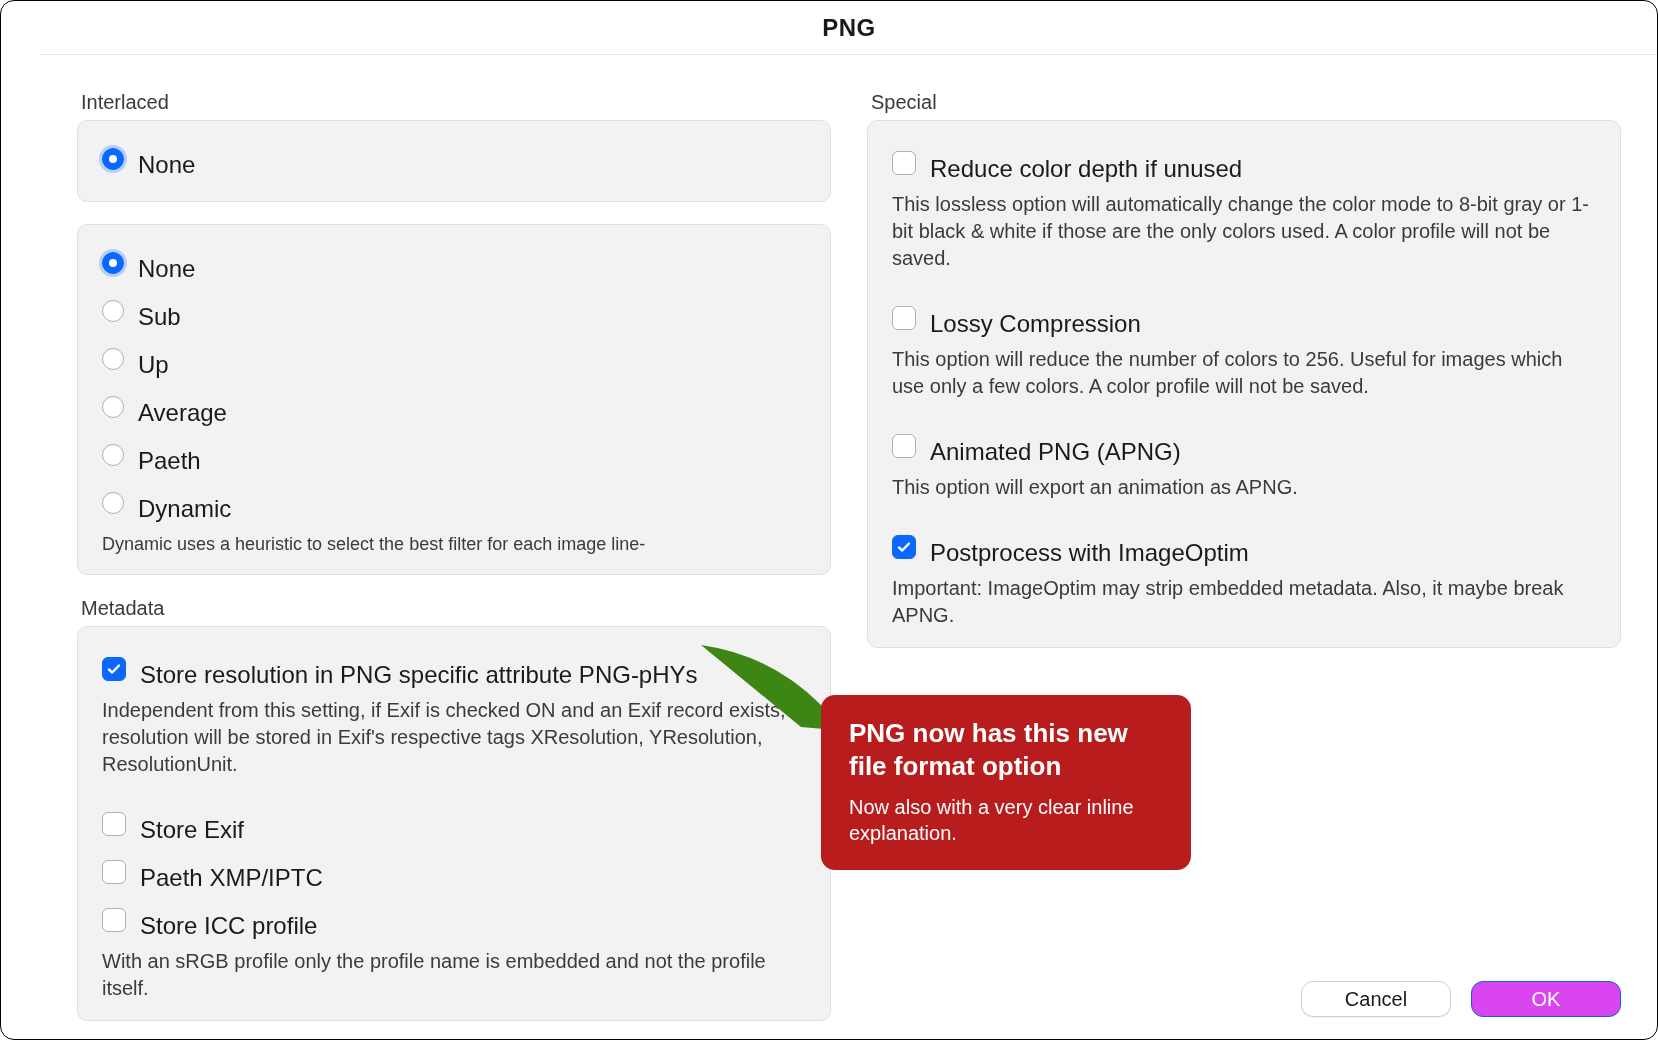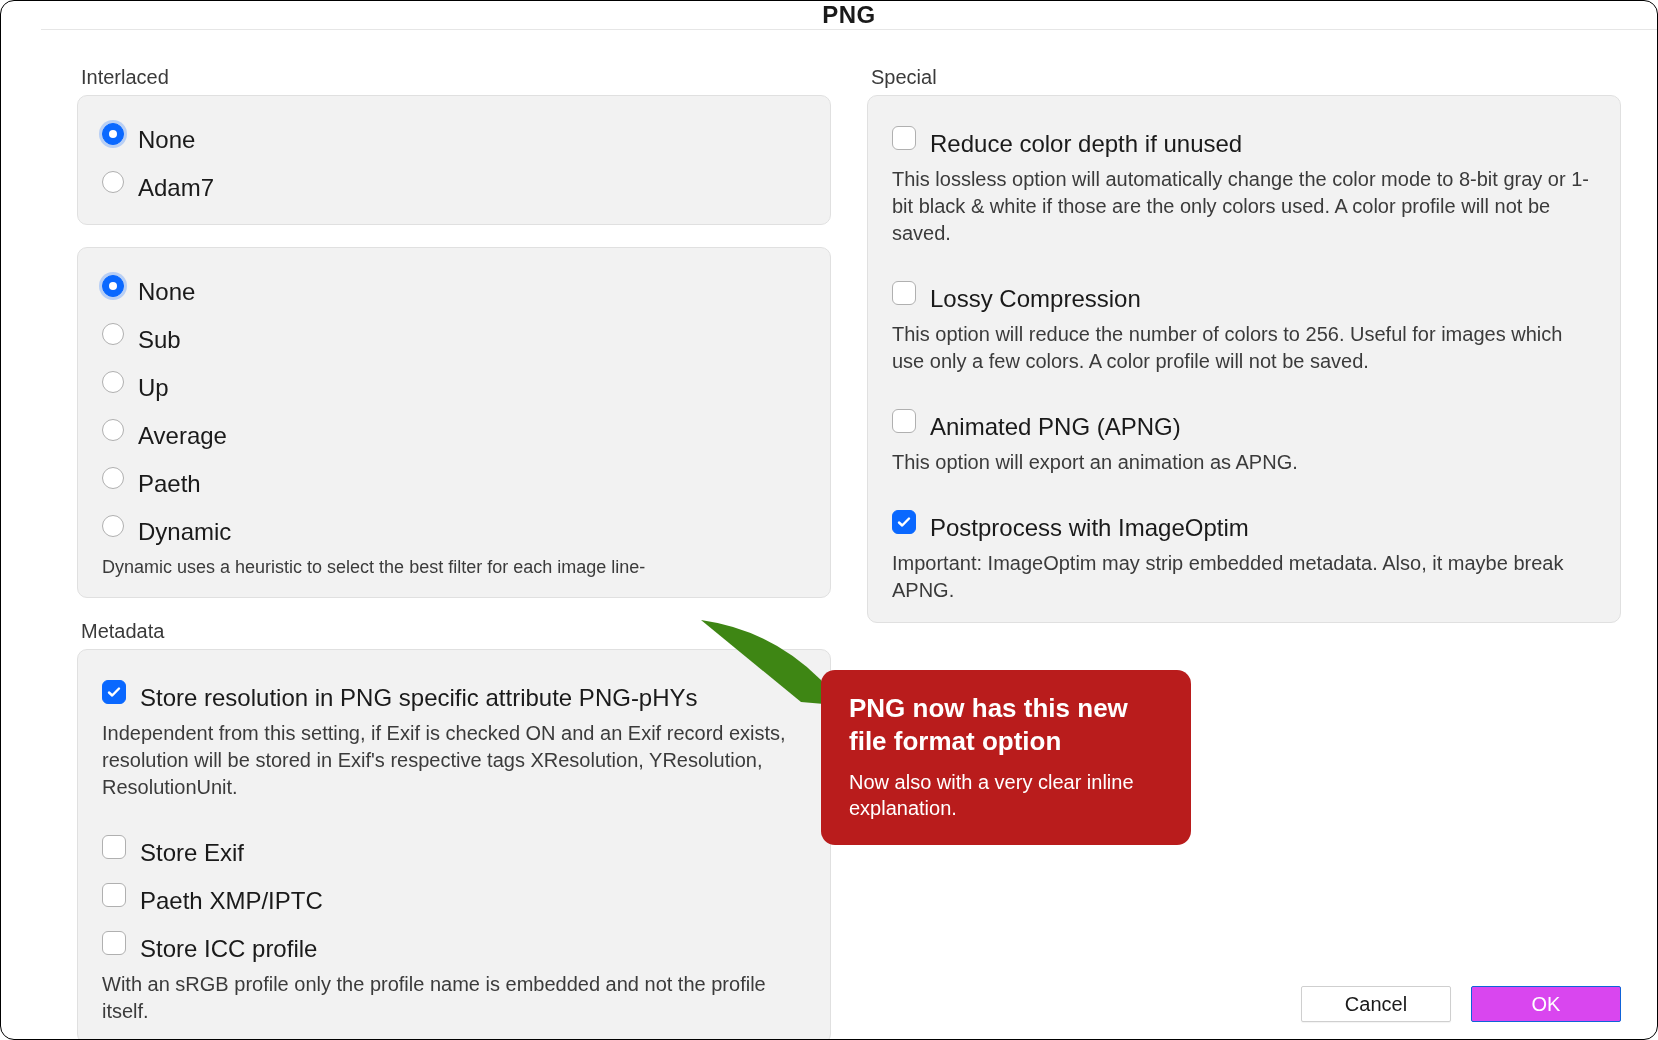--- a/index.html
+++ b/index.html
@@ -24,21 +24,21 @@
   .radio.checked::after { content: ""; width: 8px; height: 8px; background: #fff; border-radius: 50%; display: block; }
 
   
   .checkbox { width: 24px; height: 24px; border-radius: 6px; border: 1px solid #b0b0b0; background: #fff; display: inline-flex; align-items: center; justify-content: center; flex: 0 0 24px; }
   .checkbox.checked { background: #0a68ff; border-color: #0a68ff; }
   .checkbox.checked svg { display: block; }
   .checkbox svg { display: none; width: 16px; height: 16px; }
 
   
   .footer { position: absolute; right: 36px; bottom: 22px; display: flex; gap: 20px; }
-  .btn { height: 36px; min-width: 150px; border-radius: 2px; font-size: 20px; display: inline-flex; align-items: center; justify-content: center; padding: 0 20px; cursor: default; }
+  .btn { height: 36px; min-width: 150px; border-radius: 12px; font-size: 20px; display: inline-flex; align-items: center; justify-content: center; padding: 0 20px; cursor: default; }
   .btn-secondary { background: #fff; border: 1px solid #cfcfcf; box-shadow: 0 1px 1px rgba(0,0,0,.05); }
   .btn-primary { background: #d946ef; color: #fff; border: 1px solid #0f63d8; }
 
   
   .callout-wrap { position: absolute; left: 780px; top: 640px; pointer-events: none; }
   .callout { position: relative; background: #b91c1c; color: #fff; border-radius: 14px; padding: 22px 28px 24px 28px; width: 370px; }
   .callout h3 { font-size: 26px; font-weight: 600; line-height: 1.25; margin-bottom: 12px; }
   .callout p  { font-size: 20px; line-height: 1.3; }
   .callout-tail { position: absolute; left: -120px; top: -60px; }
 </style>
@@ -51,24 +51,20 @@
   <div class="body">
 
     <div class="col">
 
       <div>
         <div class="section-title">Interlaced</div>
         <div class="panel panel-tight">
           <div class="opt-row">
             <span class="radio checked"></span>
             <span class="opt-label">None</span>
-          </div>
-          <div class="opt-row">
-            <span class="radio"></span>
-            <span class="opt-label">Adam7</span>
           </div>
         </div>
       </div>
 
       <div>
         <div class="panel panel-tight">
           <div class="opt-row">
             <span class="radio checked"></span>
             <span class="opt-label">None</span>
           </div>

